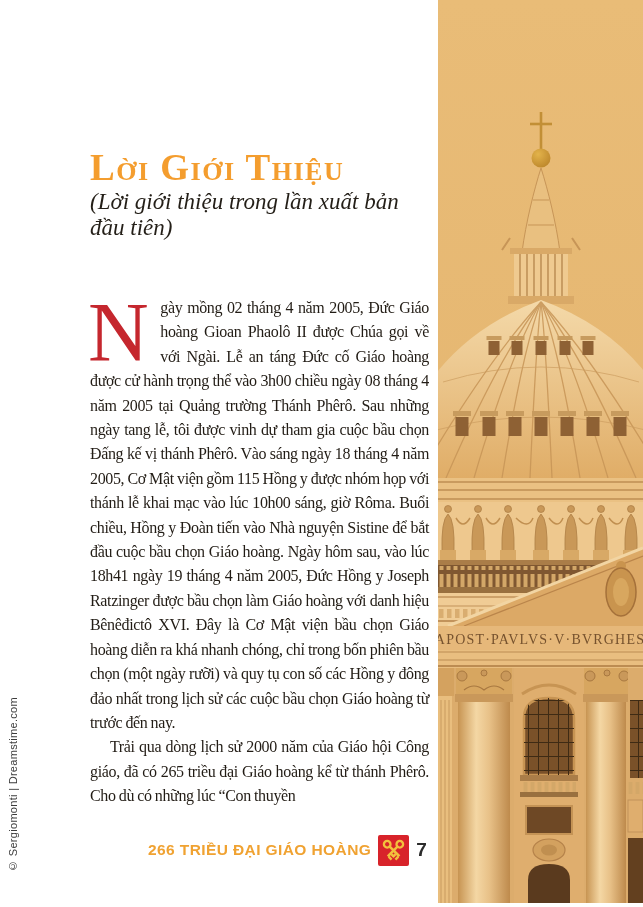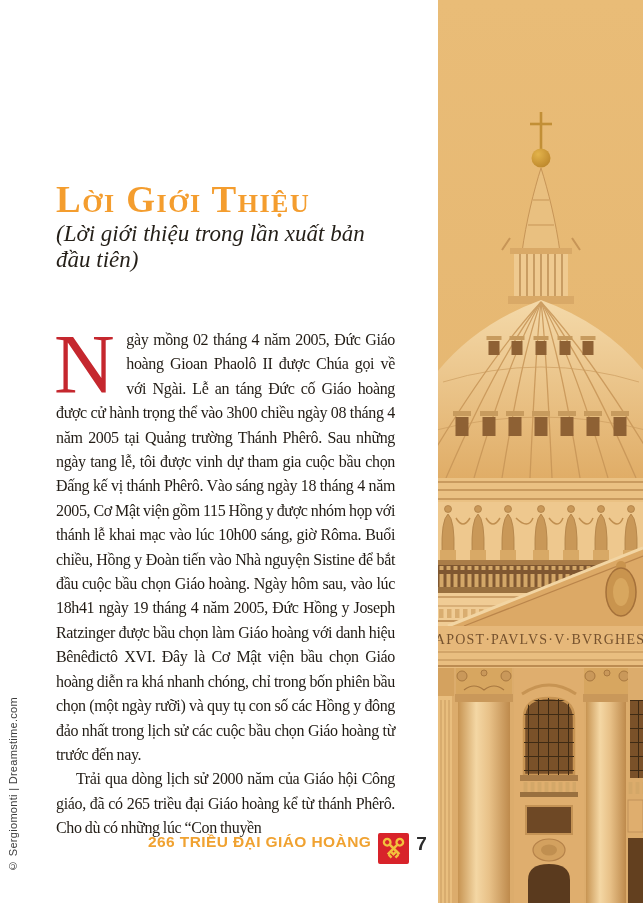--- a/index.html
+++ b/index.html
@@ -8,21 +8,21 @@
     overflow:hidden; font-family:"Liberation Serif", serif;
   }
   
   .credit{
     position:absolute; left:7px; top:697px;
     writing-mode:vertical-rl; transform:rotate(180deg);
     font-family:"Liberation Sans", sans-serif;
     font-size:11px; color:#3c3c3c; letter-spacing:.3px; white-space:nowrap;
   }
   
-  .content{ position:absolute; left:56px; top:148px; width:339px;margin-top:32px; }
+  .content{ position:absolute; left:90px; top:148px; width:339px; }
   .title{
     margin:0; font-family:"Liberation Serif", serif;
     font-variant:small-caps; font-weight:bold;
     font-size:37px; line-height:40px; letter-spacing:1.5px;
     color:#F49D2E;
   }
   .subtitle{
     margin:1px 0 0 0; font-style:italic; font-size:23px; line-height:26px;
     color:#241f18;
   }
@@ -34,21 +34,21 @@
   }
   .para2{ text-indent:20px; }
   .dropcap{
     float:left; color:#C5272E;
     font-size:84px; line-height:70px; height:70px;
     margin:2px 12px 0 -2px;
   }
   
   .footer{
     position:absolute; left:148px; top:833px; height:34px;
-    display:flex; align-items:flex-start; gap:7px;
+    display:flex; align-items:center; gap:7px;
   }
   .footer-title{
     font-family:"Liberation Sans", sans-serif; font-weight:bold;
     font-size:15.5px; letter-spacing:.4px; color:#F0A231; white-space:nowrap;
   }
   .keys-badge{ width:31px; height:31px; display:inline-block; }
   .page-num{
     font-family:"Liberation Sans", sans-serif; font-weight:bold;
     font-size:19px; color:#2b2b2b;
   }

